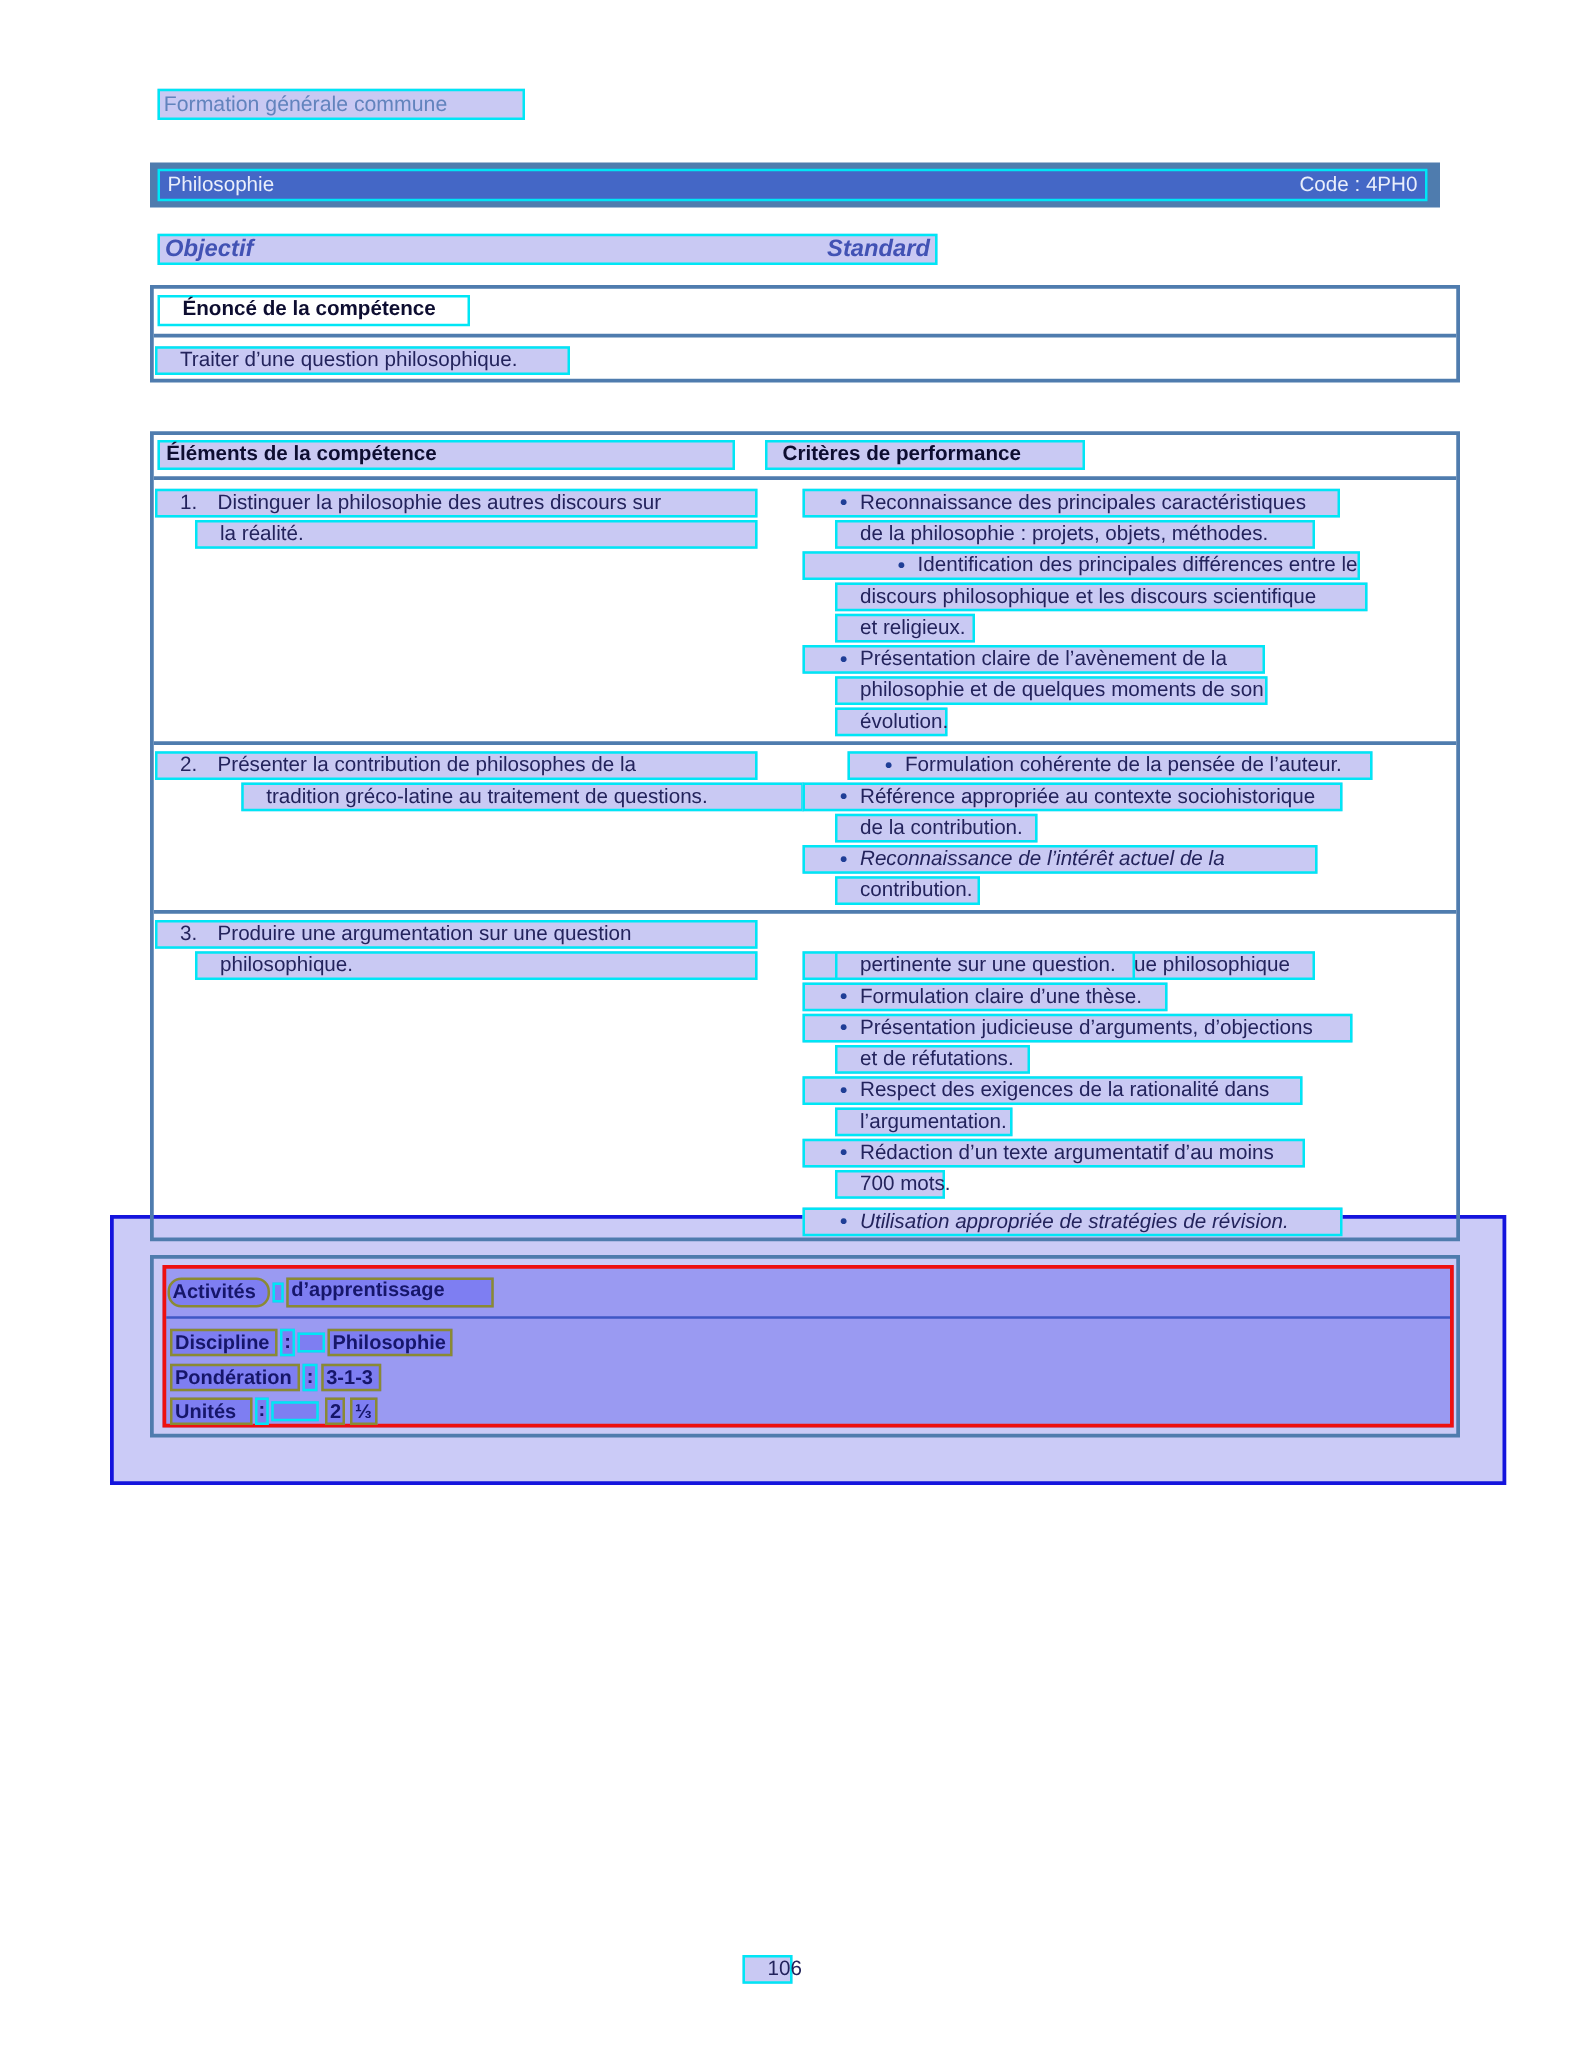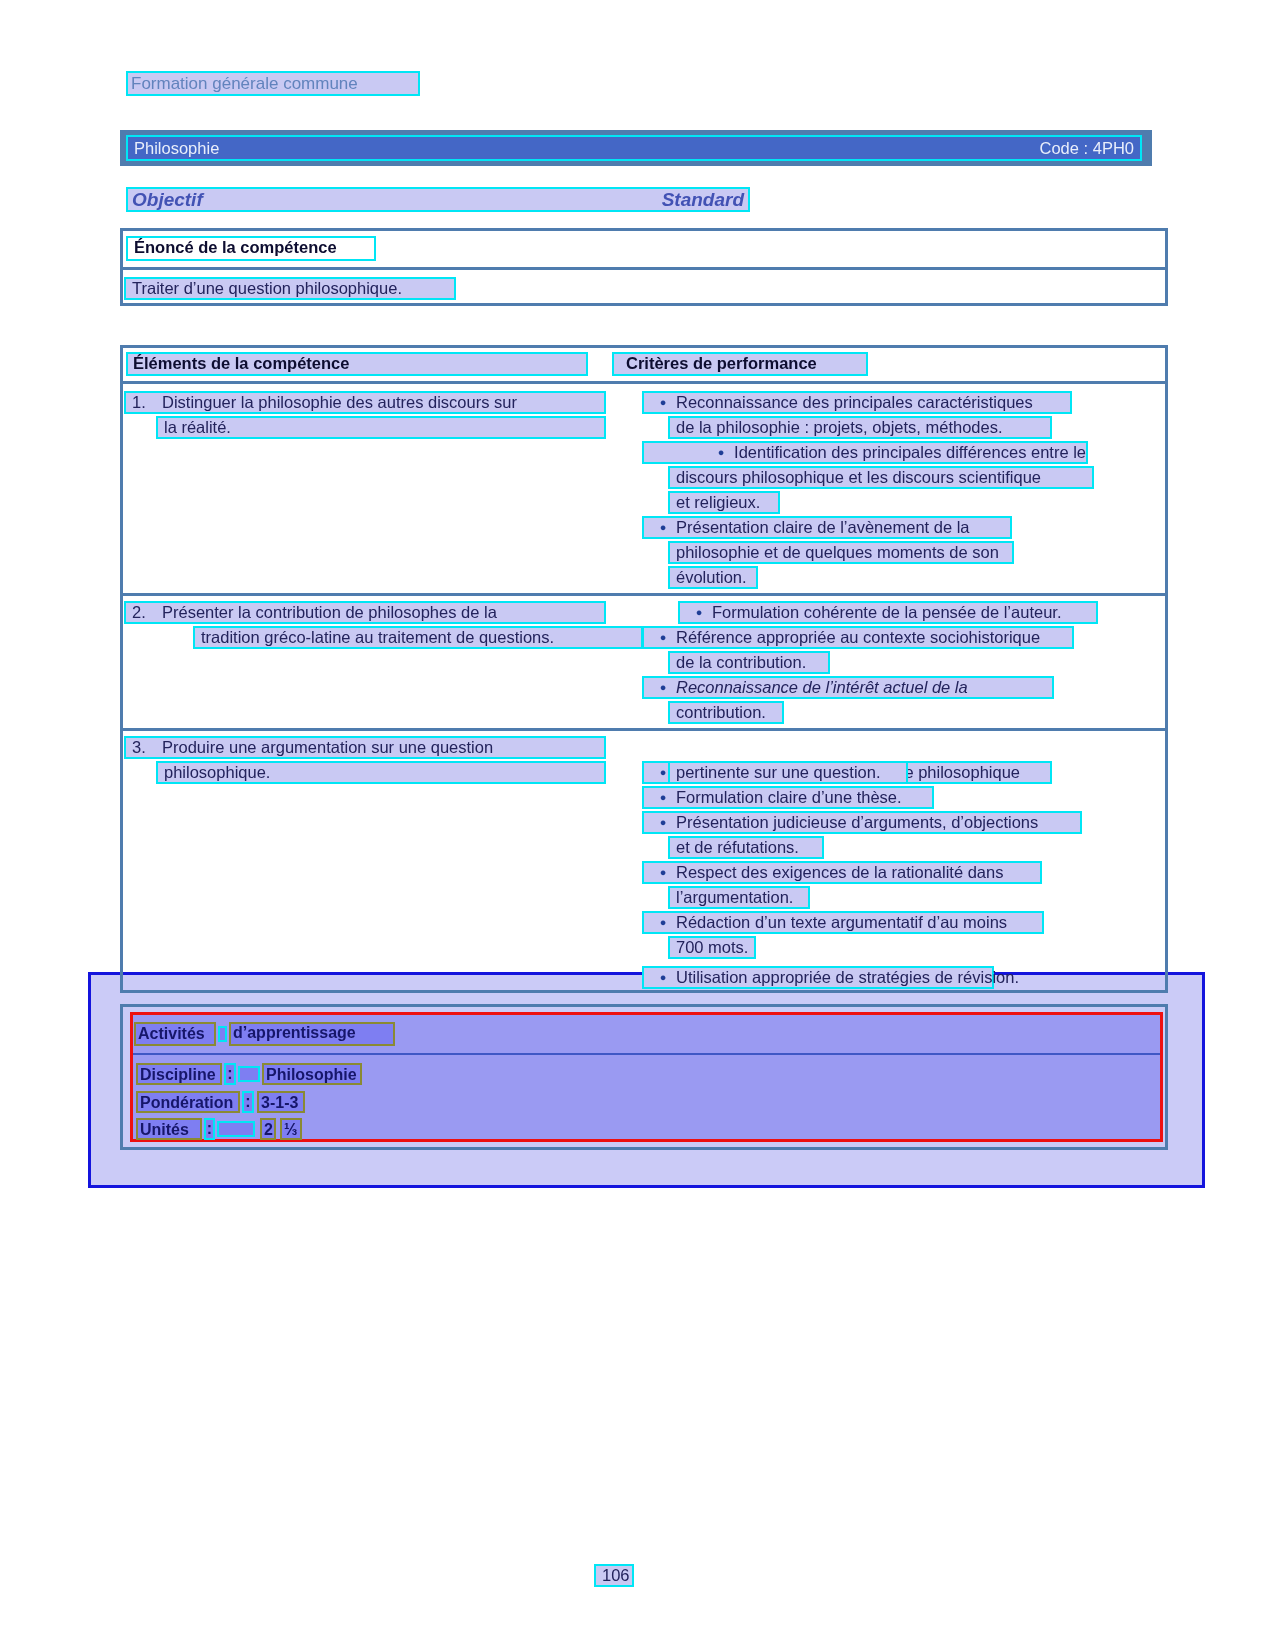--- a/index.html
+++ b/index.html
@@ -9,21 +9,21 @@
     --ink:#23235c;
     --inkdark:#0d0d30;
   }
   html,body{margin:0;padding:0;background:#ffffff;}
   #page{position:relative;width:1275px;height:1651px;background:#ffffff;
         font-family:"Liberation Sans",sans-serif;overflow:hidden;}
 
   .line{position:absolute;height:23px;background:var(--lav);
         border:2px solid var(--cyan);box-sizing:border-box;
         font:16.5px/19px "Liberation Sans",sans-serif;color:var(--ink);
-        white-space:nowrap;padding-left:6px;}
+        white-space:nowrap;padding-left:18px;}
   .whitefill{background:#ffffff;}
   .bold{font-weight:bold;color:var(--inkdark);}
   .num{display:inline-block;width:30px;}
   .bu{display:inline-block;width:26px;text-align:center;color:#1f3e96;}
   .bu::before{content:"\25CF";font-size:11px;vertical-align:2px;}
 
   .hrule{position:absolute;background:var(--steel);height:3px;}
   .tbl{position:absolute;border:3px solid var(--steel);box-sizing:border-box;background:transparent;}
   .panel{position:absolute;background:#cbcbf7;border:3px solid #1414dd;box-sizing:border-box;}
   .redbox{position:absolute;background:#9a9af2;border:3px solid #ee1010;box-sizing:border-box;}
@@ -137,29 +137,29 @@
   </div>
   <div class="line" style="left:668px;top:836px;width:156px;">et de réfutations.</div>
   <div class="line" style="left:642px;top:861px;width:400px;">
     <span class="bu"></span><span>Respect des exigences de la rationalité dans</span>
   </div>
   <div class="line" style="left:668px;top:886px;width:142px;">l’argumentation.</div>
   <div class="line" style="left:642px;top:911px;width:402px;">
     <span class="bu"></span><span>Rédaction d’un texte argumentatif d’au moins</span>
   </div>
   <div class="line" style="left:668px;top:936px;width:88px;">700 mots.</div>
-  <div class="line" style="left:642px;top:966px;width:352px;">
+  <div class="line" style="left:642px;top:966px;width:432px;font-style:italic;">
     <span class="bu"></span><span>Utilisation appropriée de stratégies de révision.</span>
   </div>
 
   <div class="tbl" style="left:120px;top:1004px;width:1048px;height:146px;"></div>
   <div class="redbox" style="left:130px;top:1012px;width:1033px;height:130px;"></div>
   <div class="avdiv" style="left:133px;top:1053px;width:1027px;"></div>
 
-  <div class="wbox" style="left:134px;top:1022px;width:82px;height:24px;">Activités</div>
+  <div class="wbox" style="left:134px;top:1022px;width:82px;height:24px;border-radius:11px;">Activités</div>
   <div class="cybox" style="left:218px;top:1026px;width:9px;height:16px;"></div>
   <div class="cybox" style="left:229px;top:1022px;width:166px;height:24px;text-align:left;padding-left:2px;border-color:#8a8a33;">d’apprentissage</div>
 
   <div class="wbox" style="left:136px;top:1063px;width:86px;height:22px;">Discipline</div>
   <div class="cybox" style="left:224px;top:1063px;width:12px;height:22px;">:</div>
   <div class="cybox" style="left:238px;top:1066px;width:22px;height:16px;"></div>
   <div class="wbox" style="left:262px;top:1063px;width:100px;height:22px;">Philosophie</div>
 
   <div class="wbox" style="left:136px;top:1091px;width:104px;height:22px;">Pondération</div>
   <div class="cybox" style="left:242px;top:1091px;width:12px;height:22px;">:</div>

